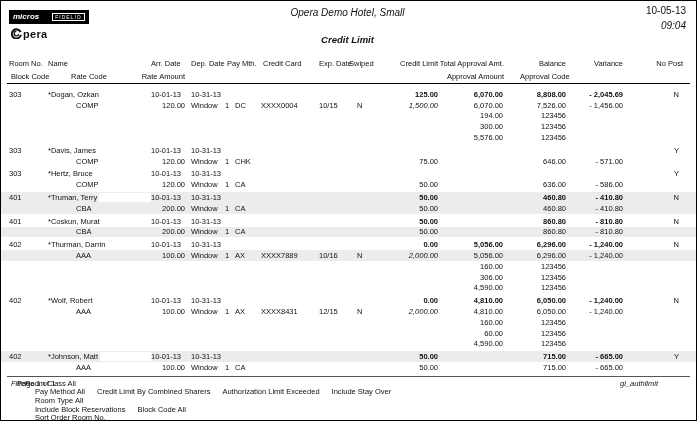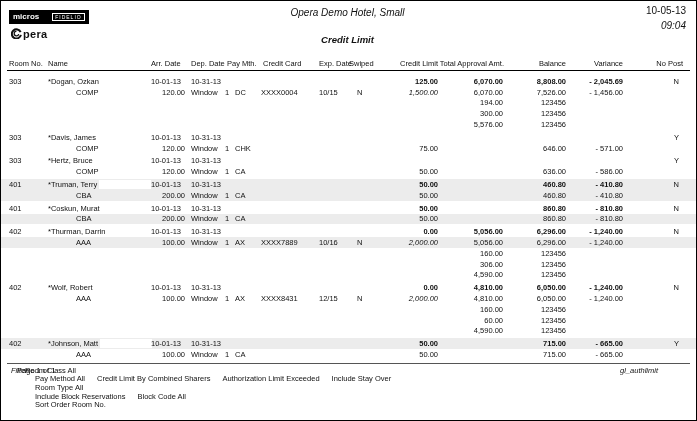--- a/index.html
+++ b/index.html
@@ -5,21 +5,21 @@
   html,body{margin:0;padding:0;background:#fff;}
   .page{
     width:697px;height:421px;box-sizing:border-box;border:1px solid #000;
     background:#fff;color:#111;font-family:"Liberation Sans",sans-serif;
     overflow:hidden;position:relative;
   }
   
   .hdr{display:flex;padding:4px 8px 0 8px;height:48px;box-sizing:border-box;}
   .logo-zone{width:150px;}
   .micros-bar{display:inline-flex;align-items:center;background:#000;color:#fff;padding:1px 4px;height:12px;}
-  .micros-txt{font-weight:bold;font-size:8px;margin-right:13px;}
+  .micros-txt{font-weight:bold;font-style:italic;font-size:8px;margin-right:13px;}
   .fidelio-txt{font-size:5px;letter-spacing:1px;border:1px solid #fff;padding:0 2px;line-height:6px;}
   .opera-row{display:flex;align-items:center;margin-top:4px;margin-left:2px;}
   .opera-txt{font-weight:bold;font-size:11px;letter-spacing:0.3px;}
   .titles{flex:1;text-align:center;}
   .hotel{font-style:italic;font-size:10px;margin-top:2px;}
   .rpt-title{font-style:italic;font-weight:bold;font-size:9.5px;margin-top:16px;}
   .dates{width:150px;text-align:right;font-size:10px;padding-right:2px;}
   .time{font-style:italic;margin-top:4px;}
   
   .thead{margin-top:6px;}
@@ -114,20 +114,28 @@
       <span class="h h1e">Pay Mth.</span>
       <span class="h h1f">Credit Card</span>
       <span class="h h1g">Exp. Date</span>
       <span class="h h1h">Swiped</span>
       <span class="h h1i r">Credit Limit</span>
       <span class="h h1j r">Total Approval Amt.</span>
       <span class="h h1k r">Balance</span>
       <span class="h h1l r">Variance</span>
       <span class="h h1m r">No Post</span>
     </div>
+    <div class="th">
+      <span class="h h2a">Block Code</span>
+      <span class="h h2b">Rate Code</span>
+      <span class="h h2c r">Rate Amount</span>
+      <span class="h h2sp"></span>
+      <span class="h h2d r">Approval Amount</span>
+      <span class="h h2e">Approval Code</span>
+    </div>
     <div class="rule"></div>
   </div>
 
   <div class="tbody">
       <div class="rec">
         <div class="row">
           <span class="c c-room">303</span>
           <span class="c c-name">*Dogan, Ozkan</span>
           <span class="c c-d1">10-01-13</span>
           <span class="c c-d2">10-31-13</span>

